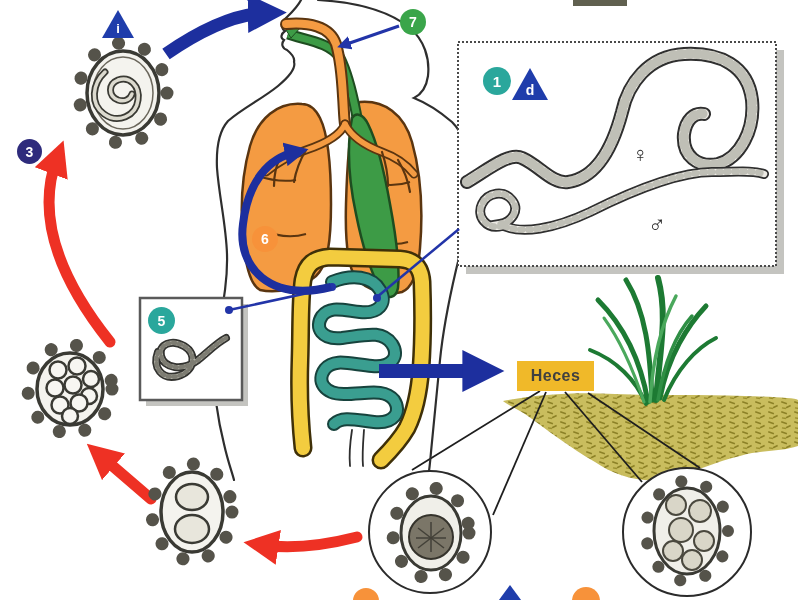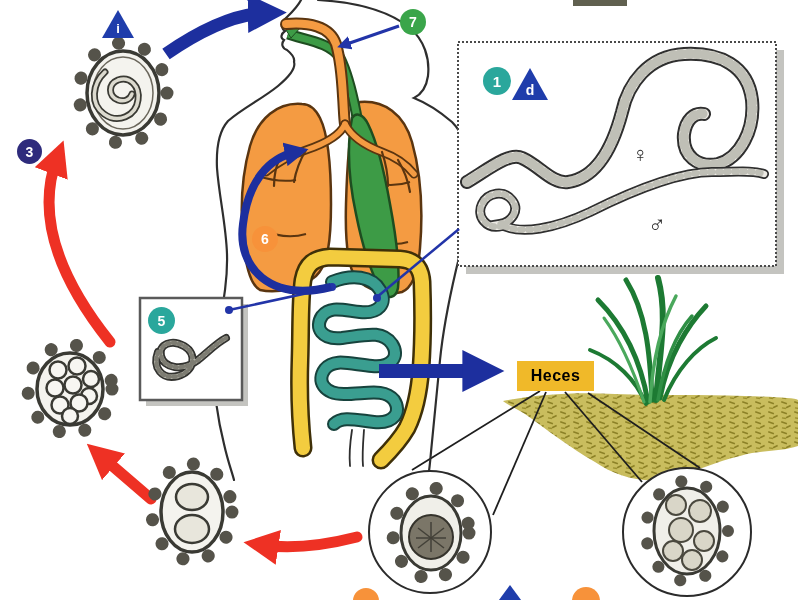--- a/index.html
+++ b/index.html
@@ -19,21 +19,21 @@
     display:flex;align-items:flex-end;justify-content:center;
     color:#fff;font-weight:bold;font-size:13px;line-height:1;
     padding-bottom:3px;box-sizing:border-box;
   }
   .b-navy{background:#2e2b7c;}
   .b-green{background:#3aa54a;}
   .b-orange{background:#f7923a;}
   .b-teal{background:#2aa79c;}
   .t-navy{background:#1f3dab;}
   .feces-label{
-    position:absolute;z-index:6;background:#f0b929;color:#000000;
+    position:absolute;z-index:6;background:#f0b929;color:#404040;
     display:flex;align-items:center;justify-content:center;
     font-weight:bold;font-size:16px;letter-spacing:.5px;
   }
   .sex{position:absolute;z-index:6;color:#2c2c2c;font-weight:bold;}
   .cutoff-rect{position:absolute;z-index:6;background:#60604f;}
 </style>
 </head>
 <body>
 
 <div class="stage">

